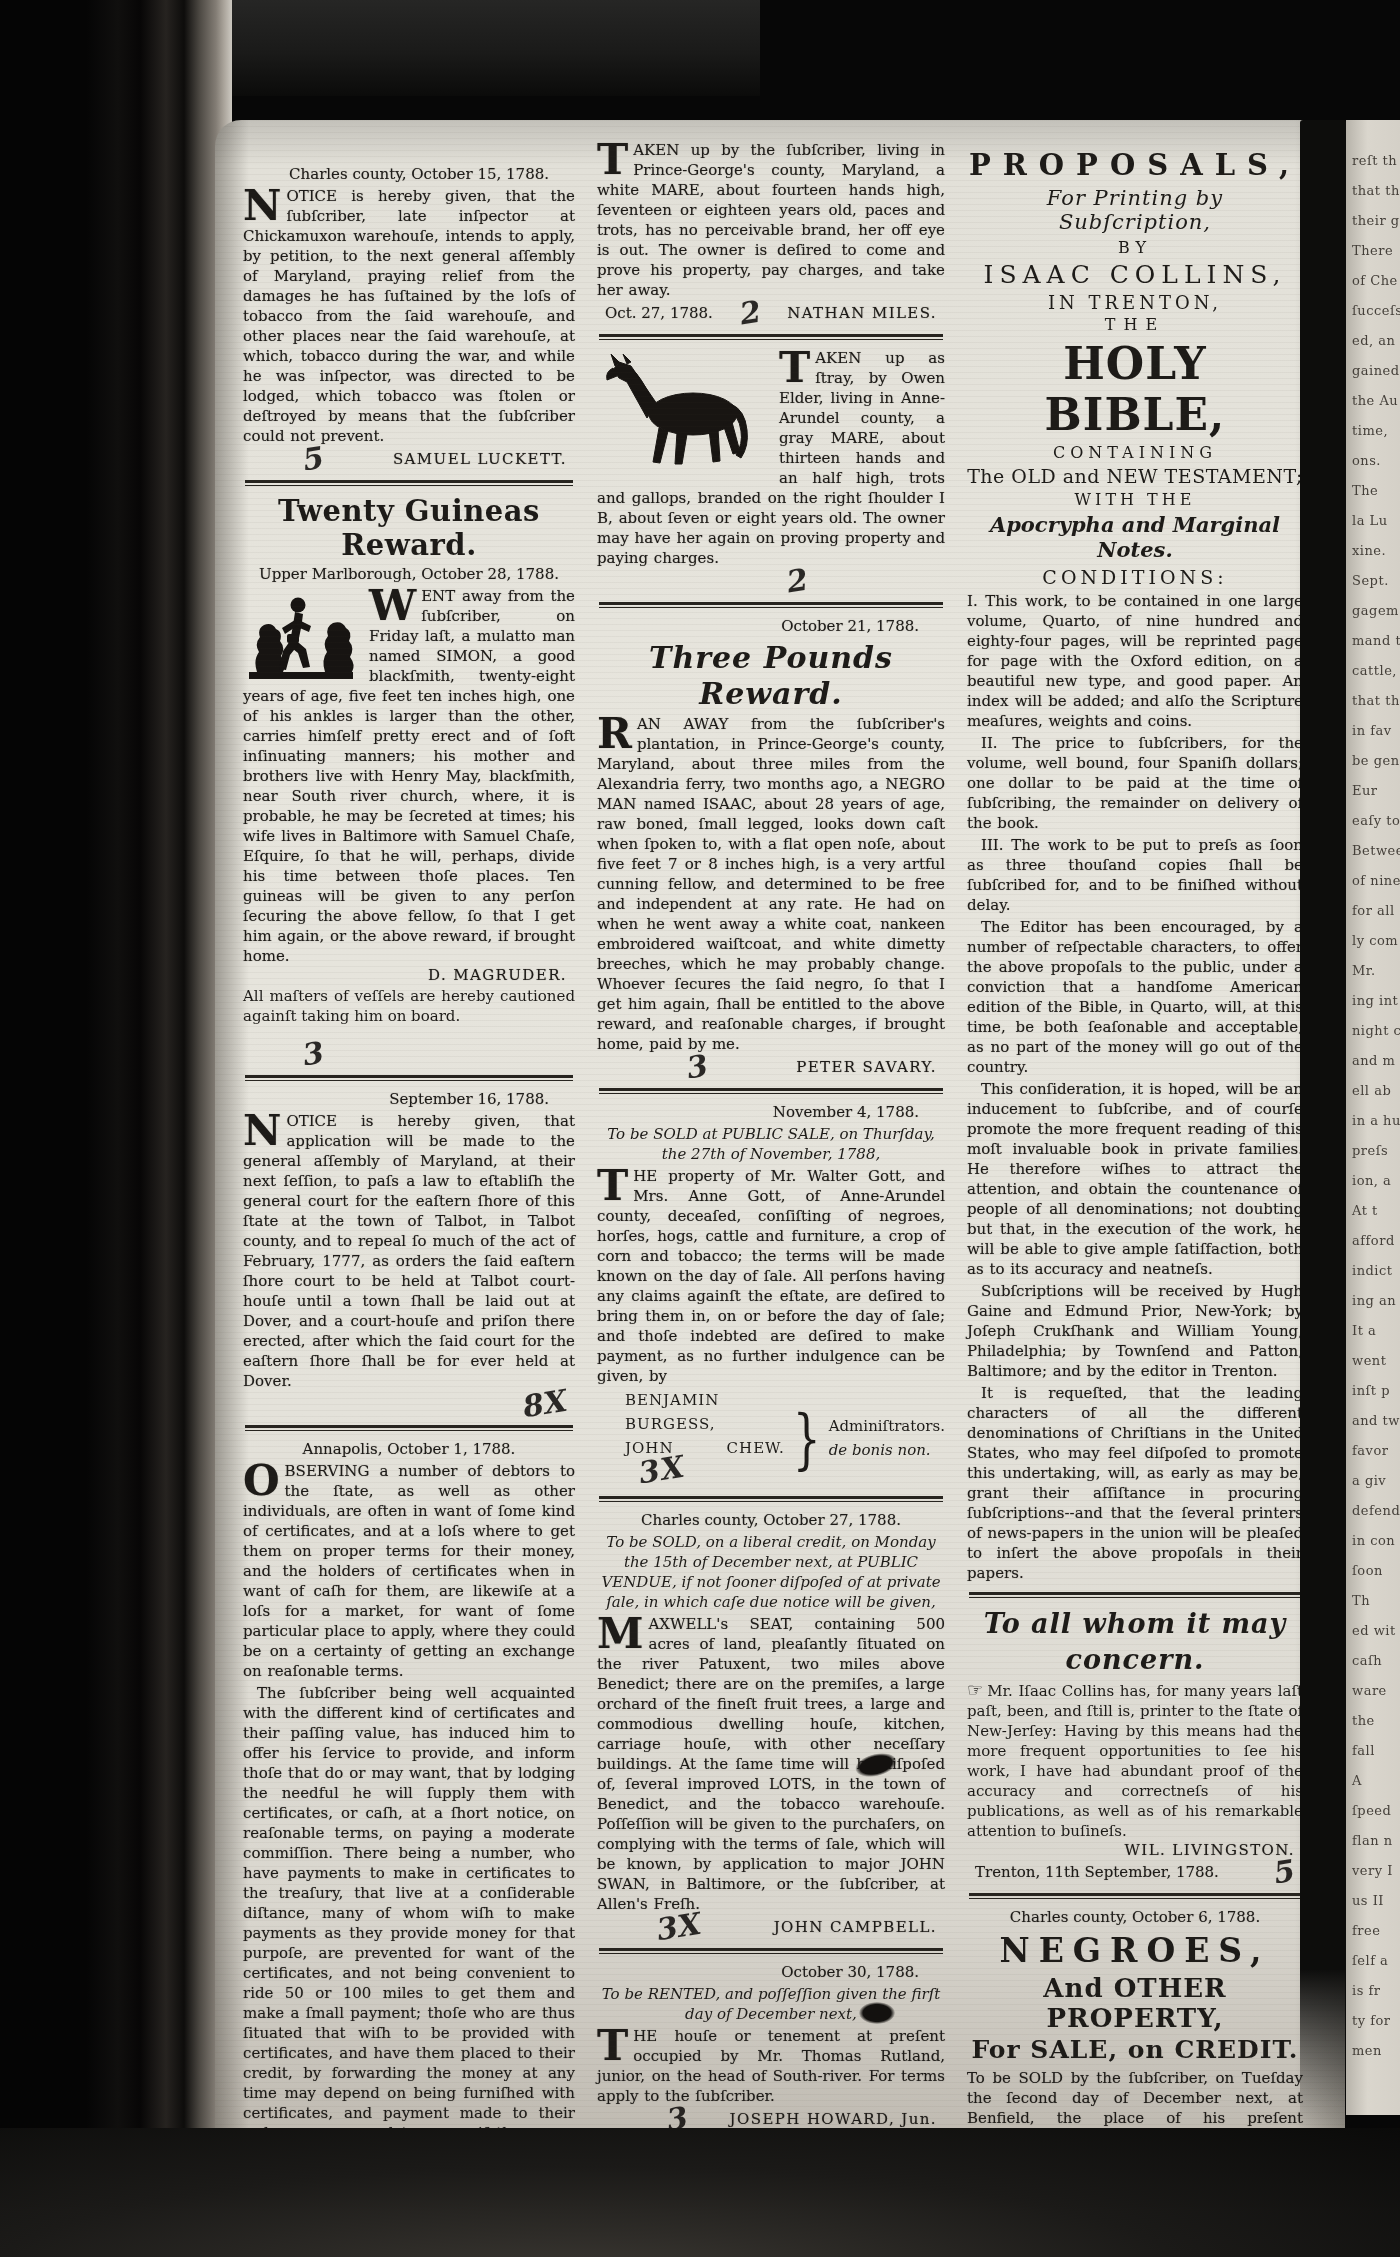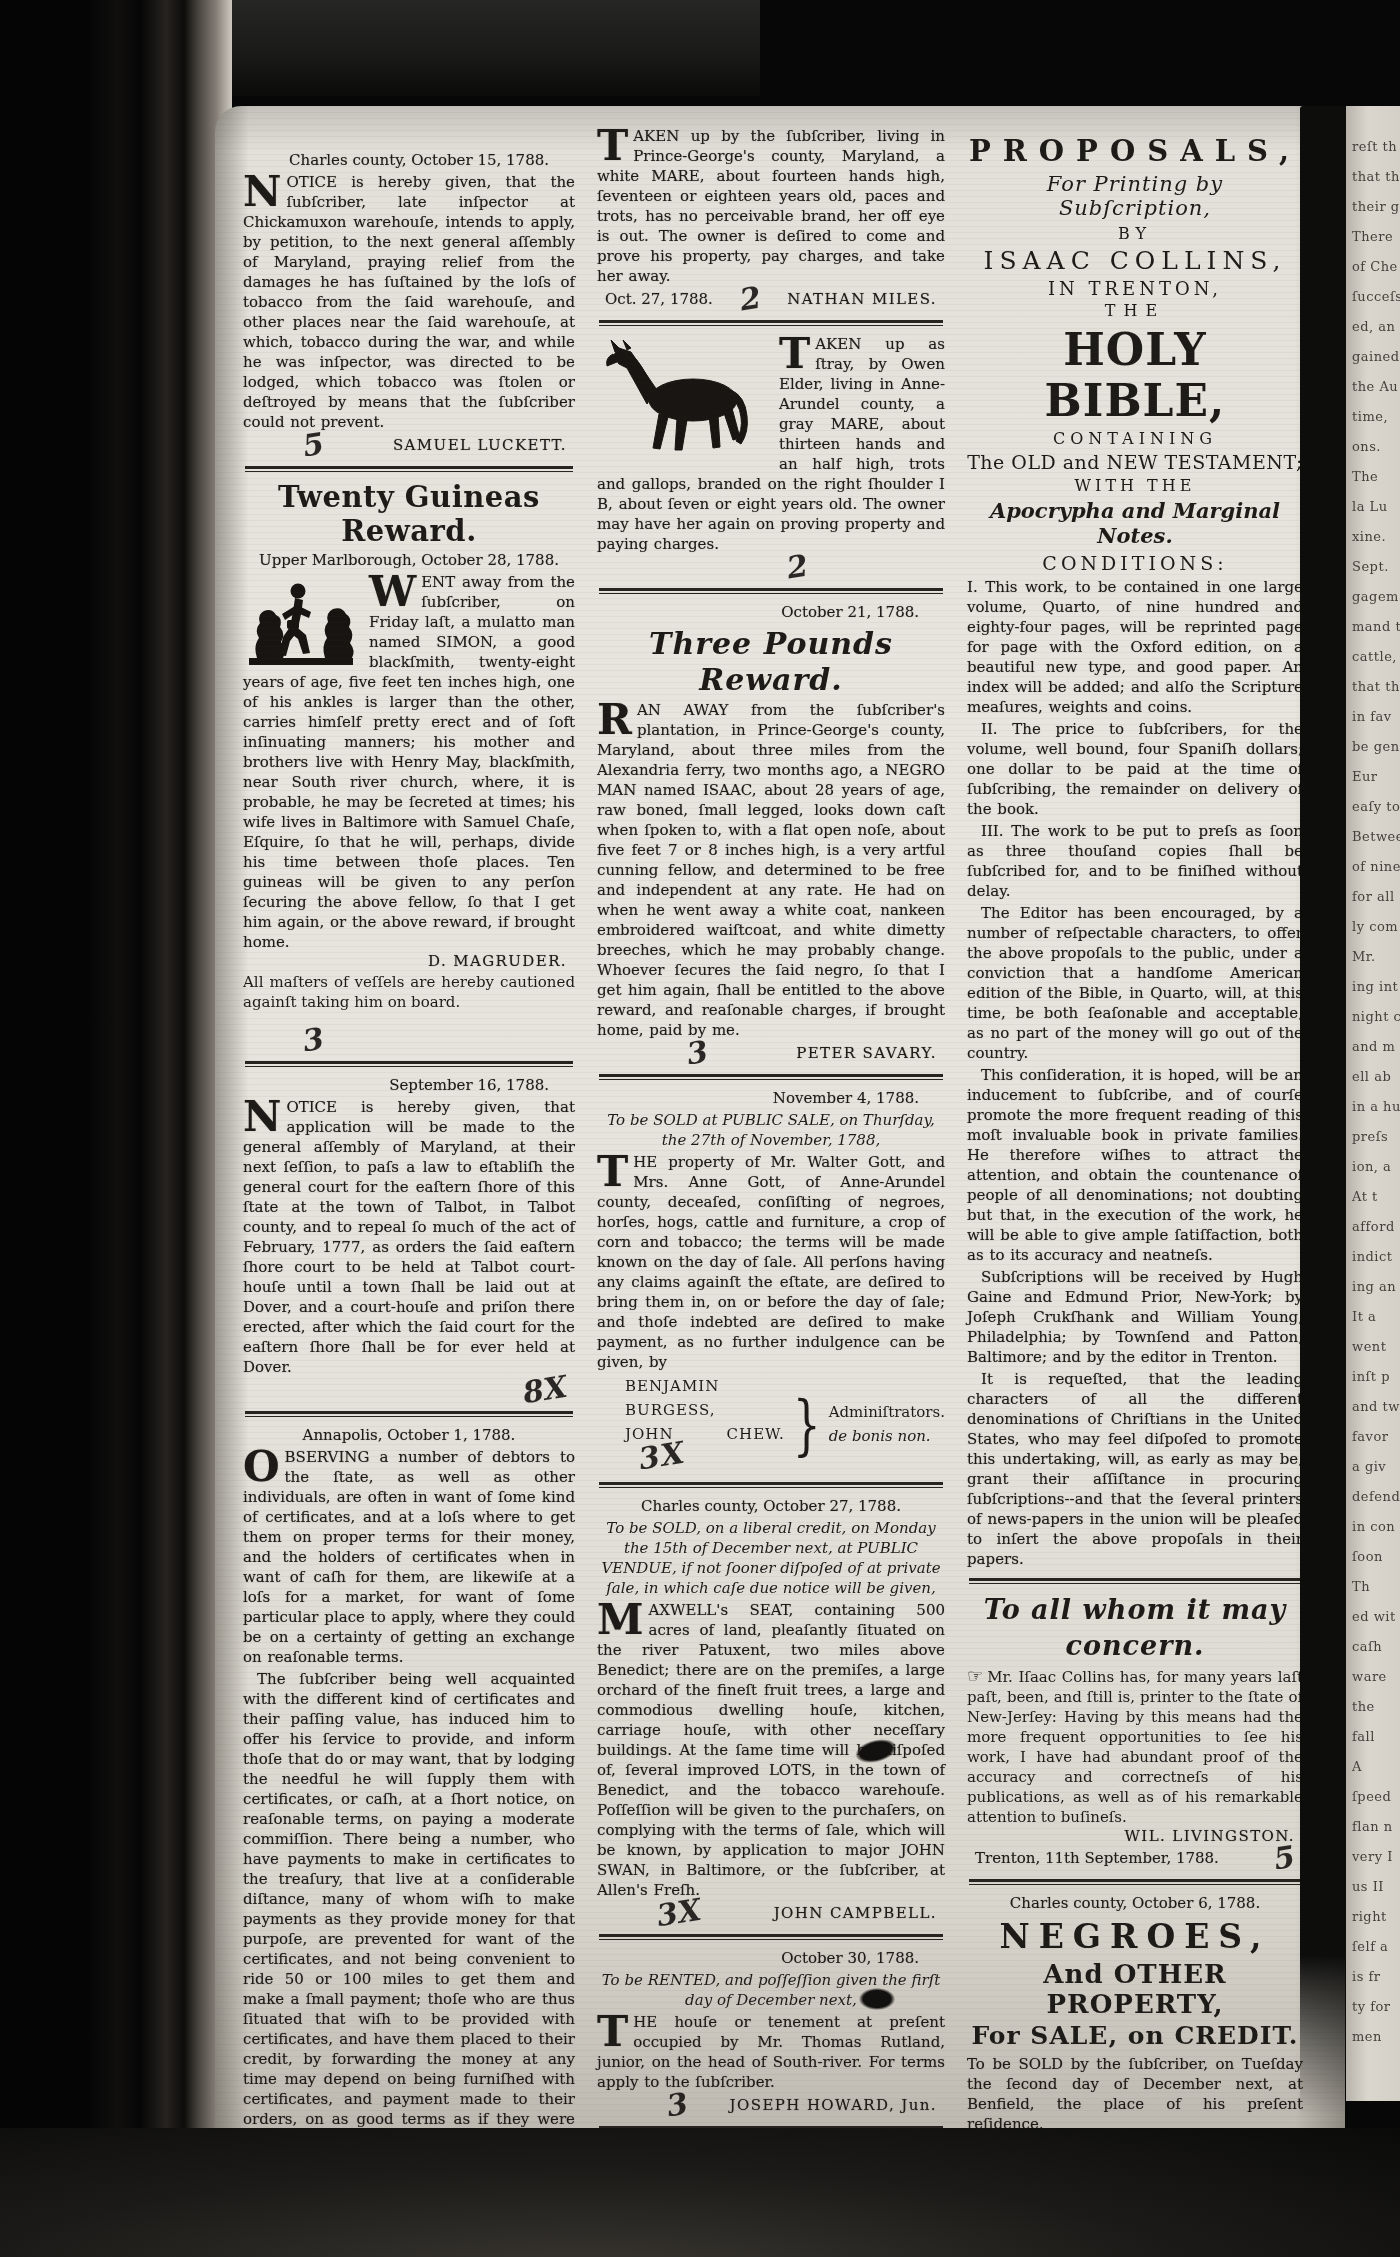--- a/index.html
+++ b/index.html
@@ -7,21 +7,21 @@
        font-family:"DejaVu Serif", serif;color:#1d1b18;}
   
   .top-haze{position:absolute;left:0;top:0;width:760px;height:96px;
     background:linear-gradient(180deg,#262625 0%,#1a1a19 55%,#0b0b0a 100%);}
   .spine{position:absolute;left:0;top:0;width:232px;height:2257px;
     background:linear-gradient(90deg,#050505 0 86px,#100f0e 118px,#070606 140px,
       #262320 166px,#0d0c0b 184px,#4e4a44 200px,#837d75 216px,#aaa49b 224px,#c9c5bd 231px);}
   .floor{position:absolute;left:0;top:2128px;width:1400px;height:129px;z-index:6;
     background:radial-gradient(ellipse at 42% 115%, #3a3732 0%, #1b1a18 52%, #0a0a09 100%);}
   
-  .page{position:absolute;left:215px;top:106px;width:1185px;height:2085px;}
+  .page{position:absolute;left:215px;top:120px;width:1185px;height:2085px;}
   .paper{position:absolute;left:0;top:0;width:1130px;height:2085px;overflow:hidden;
     border-radius:26px 8px 0 0;
     background:
       linear-gradient(90deg, rgba(40,35,28,.38) 0px, rgba(40,35,28,0) 34px),
       linear-gradient(270deg, rgba(30,28,22,.30) 0px, rgba(30,28,22,0) 50px),
       linear-gradient(180deg,#c3c1ba 0px,#e2e0d8 46px,#e7e5dd 30%,#e4e2da 62%,#d9d6ce 86%,#beb9b0 97%,#9d988f 100%);}
   .paper::after{content:"";position:absolute;inset:0;pointer-events:none;
     background:repeating-linear-gradient(180deg, rgba(70,62,50,.05) 0 1px, rgba(0,0,0,0) 1px 6px);}
   .gutter{position:absolute;left:1085px;top:0;width:46px;height:2010px;z-index:4;
     background:linear-gradient(180deg,#0d0d0c 0 92%,rgba(13,13,12,0) 100%);
@@ -372,21 +372,21 @@
         <div class="frag">ed wit</div>
         <div class="frag">caſh</div>
         <div class="frag">ware</div>
         <div class="frag">the</div>
         <div class="frag">fall</div>
         <div class="frag">A</div>
         <div class="frag">ſpeed</div>
         <div class="frag">flan n</div>
         <div class="frag">very I</div>
         <div class="frag">us II</div>
-        <div class="frag">right</div>
+        <div class="frag">free</div>
         <div class="frag">ſelf a</div>
         <div class="frag">is fr</div>
         <div class="frag">ty for</div>
         <div class="frag">men</div>
       </div>
   </div>
   <div class="blot" id="blot1"></div>
   <div class="blot" id="blot2"></div>
 </div>
 

